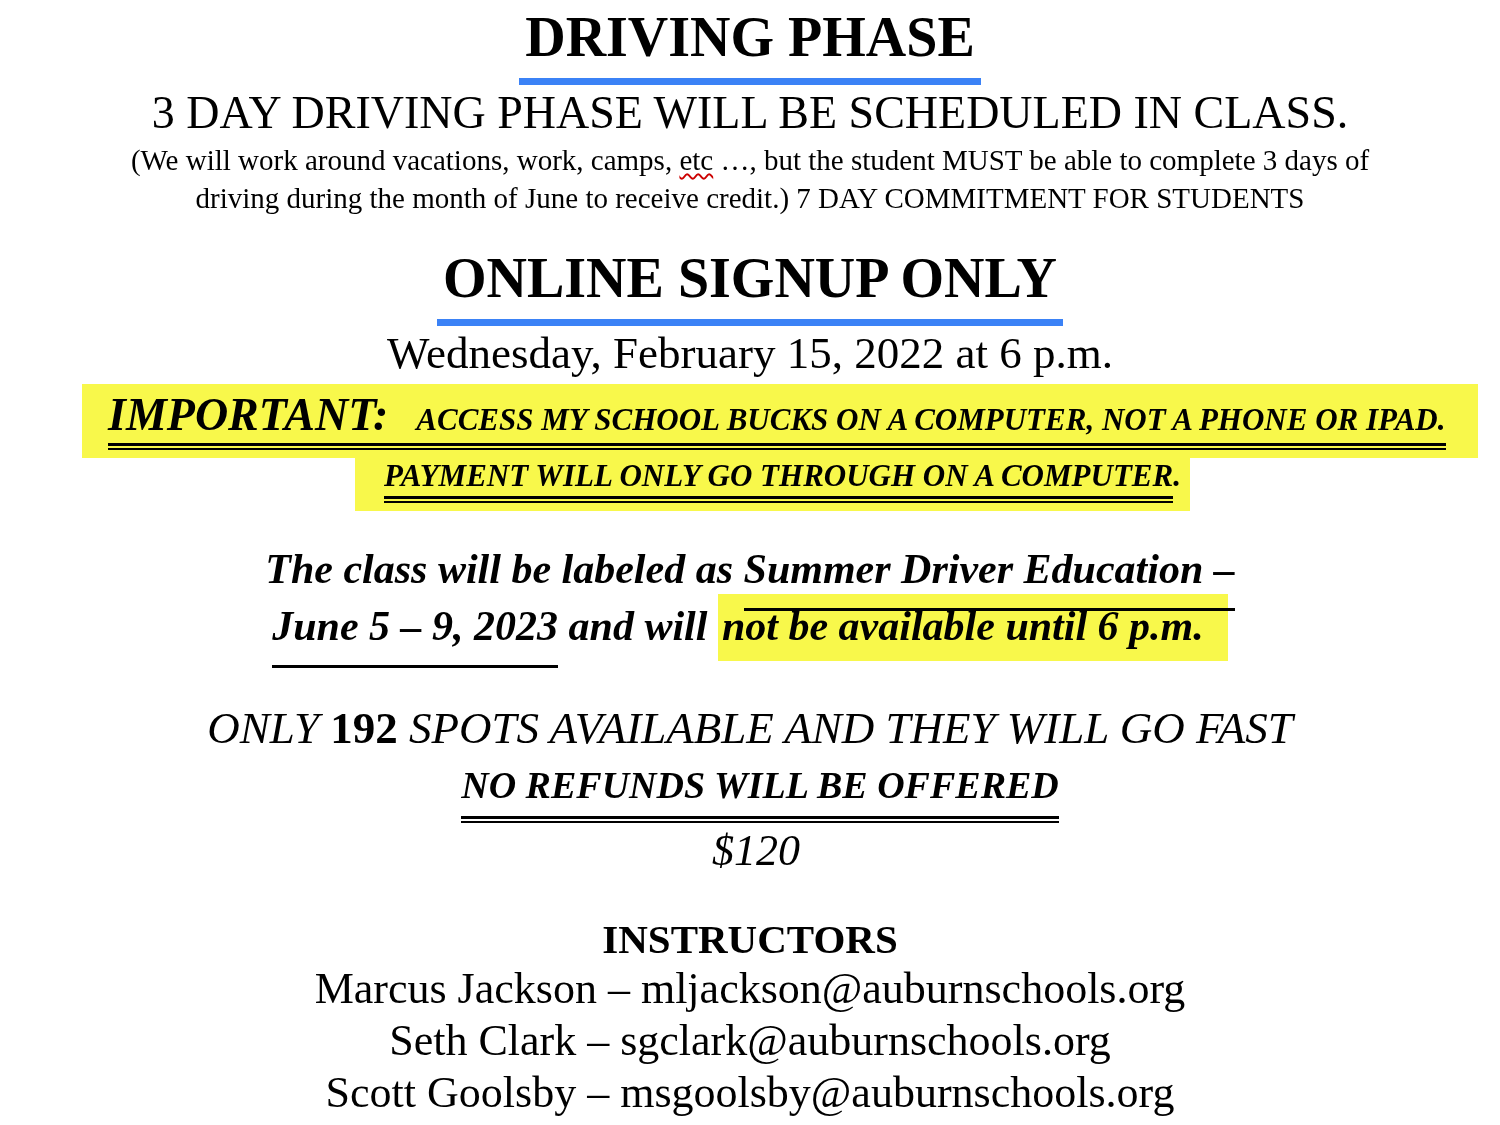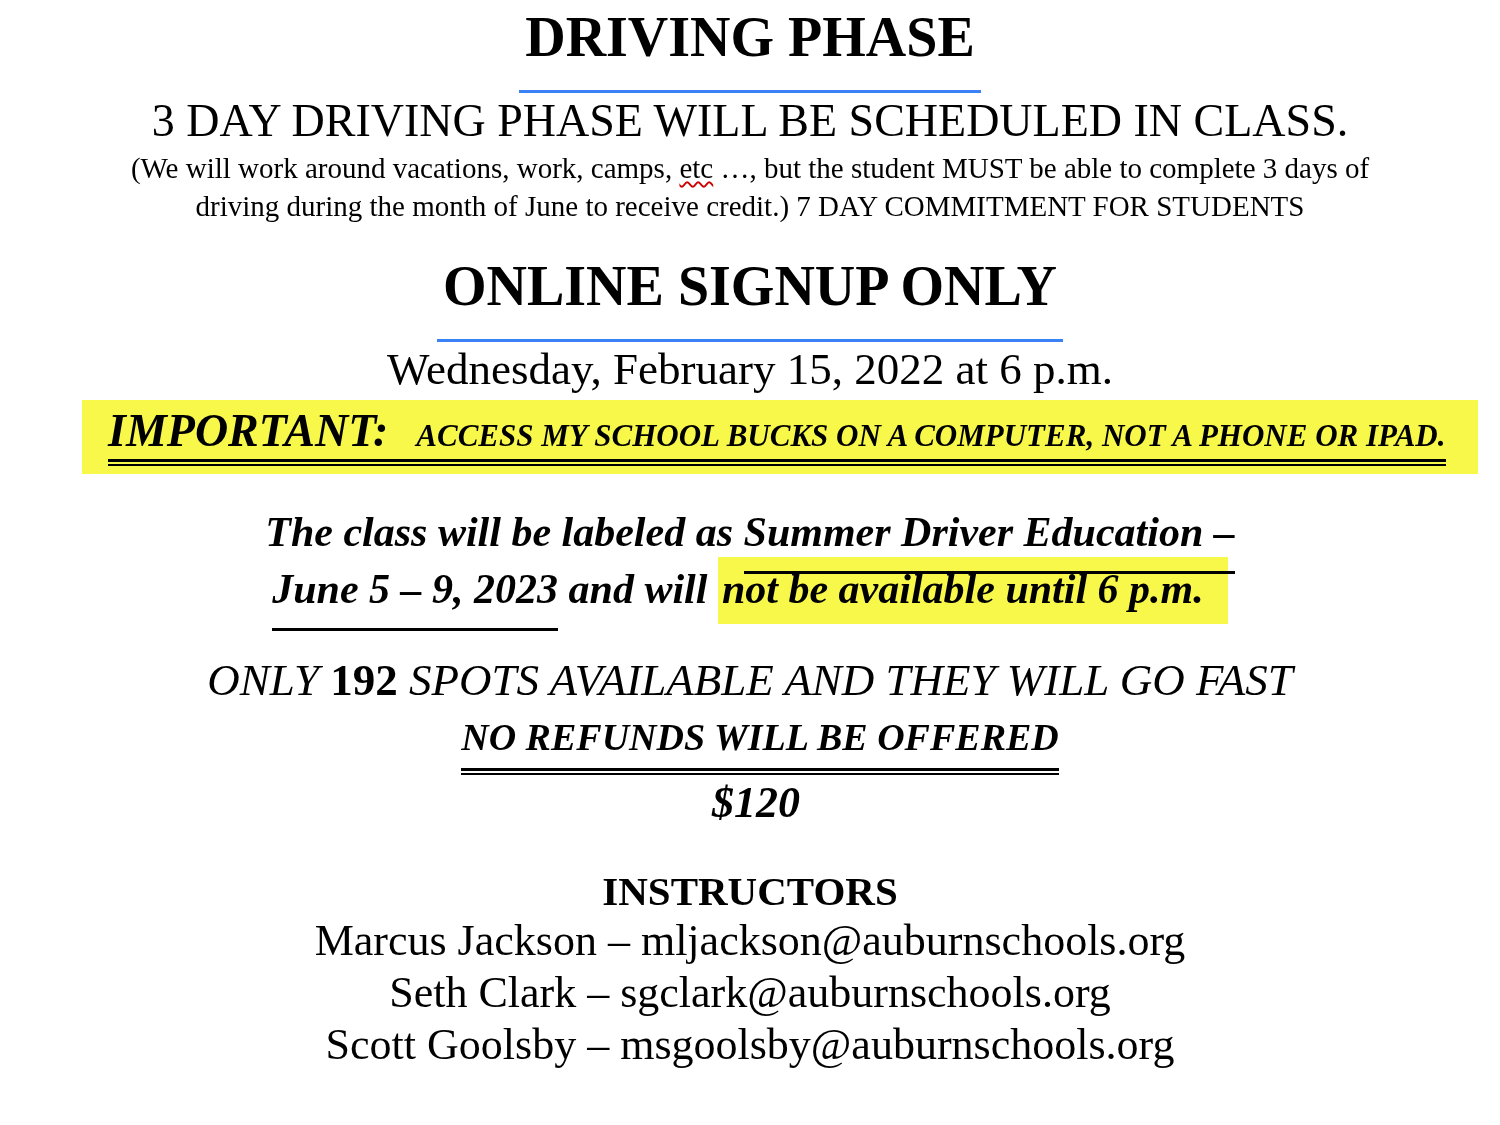--- a/index.html
+++ b/index.html
@@ -9,21 +9,21 @@
   html,body{margin:0;padding:0;}
   body{
     width:1500px;height:1125px;overflow:hidden;
     background:#ffffff;color:#000;
     font-family:"Liberation Serif","DejaVu Serif",serif;
   }
   .page{padding-top:6px;text-align:center;}
 
   
   .title{font-size:56px;font-weight:bold;line-height:62px;}
-  .bar-underline{display:inline-block;border-bottom:3px solid #3b82f6;padding:0 6px 22px 6px;}
+  .bar-underline{display:inline-block;border-bottom:7px solid #3b82f6;padding:0 6px 10px 6px;}
 
   .h2{font-size:46px;line-height:48px;margin-top:4px;}
 
   .note{font-size:29px;line-height:38px;margin-top:4px;}
   .squiggle{
     text-decoration-line:underline;
     text-decoration-style:wavy;
     text-decoration-color:var(--squiggle);
     text-decoration-thickness:2px;
     text-underline-offset:3px;
@@ -46,24 +46,24 @@
   .u2::after{content:"";position:absolute;left:0;right:0;bottom:-7px;border-bottom:2px solid #000;}
   .imp-label{font-size:46px;font-weight:bold;font-style:italic;}
   .imp-text{font-size:31px;font-weight:bold;font-style:italic;margin-left:28px;}
   .pay-text{font-size:31px;font-weight:bold;font-style:italic;}
   .pay-period{font-size:31px;font-weight:bold;font-style:italic;}
 
   .class-sec{margin-top:30px;font-size:42px;font-weight:bold;font-style:italic;line-height:57px;}
   .u-single{border-bottom:3px solid #000;padding-bottom:16px;position:relative;z-index:1;}
   .hl-span{background:var(--hl);padding:9px 24px 12px 4px;}
 
-  .spots{margin-top:36px;font-size:45px;font-style:italic;line-height:52px;}
+  .spots{margin-top:47px;font-size:45px;font-style:italic;line-height:52px;}
   .spots-count{font-style:normal;font-weight:bold;}
   .norefunds{font-size:38px;font-weight:bold;font-style:italic;line-height:58px;margin-top:2px;}
-  .price{font-size:44px;font-weight:bold;font-style:italic;line-height:52px;margin-top:6px;padding-left:12px;}
+  .price{font-size:44px;font-weight:normal;font-style:italic;line-height:52px;margin-top:6px;padding-left:12px;}
 
   .inst-h{margin-top:38px;font-size:41px;font-weight:bold;line-height:48px;}
   .inst-row{font-size:44px;line-height:52px;}
 </style>
 </head>
 <body>
 
 <div class="page">
 
   <div class="title">
@@ -80,20 +80,25 @@
   <div class="signup-heading">
     <span class="bar-underline">ONLINE SIGNUP ONLY</span>
   </div>
 
   <div class="date">Wednesday, February 15, 2022 at 6 p.m.</div>
 
   <div class="band1">
     <span class="u2">
       <span class="imp-label">IMPORTANT:</span><span class="imp-text">ACCESS MY SCHOOL BUCKS ON A COMPUTER, NOT A PHONE OR IPAD.</span>
     </span>
+  </div>
+  <div class="band2">
+    <span class="u2">
+      <span class="pay-text">PAYMENT WILL ONLY GO THROUGH ON A COMPUTER</span>
+    </span><span class="pay-period">.</span>
   </div>
 
   <div class="class-sec">
     <span>The class will be labeled as </span><span class="u-single">Summer Driver Education –</span><br>
     <span class="u-single">June 5 – 9, 2023</span><span> and will </span><span class="hl-span">not be available until 6 p.m.</span>
   </div>
 
   <div class="spots">
     <span>ONLY </span><span class="spots-count">192</span><span> SPOTS AVAILABLE AND THEY WILL GO FAST</span>
   </div>

